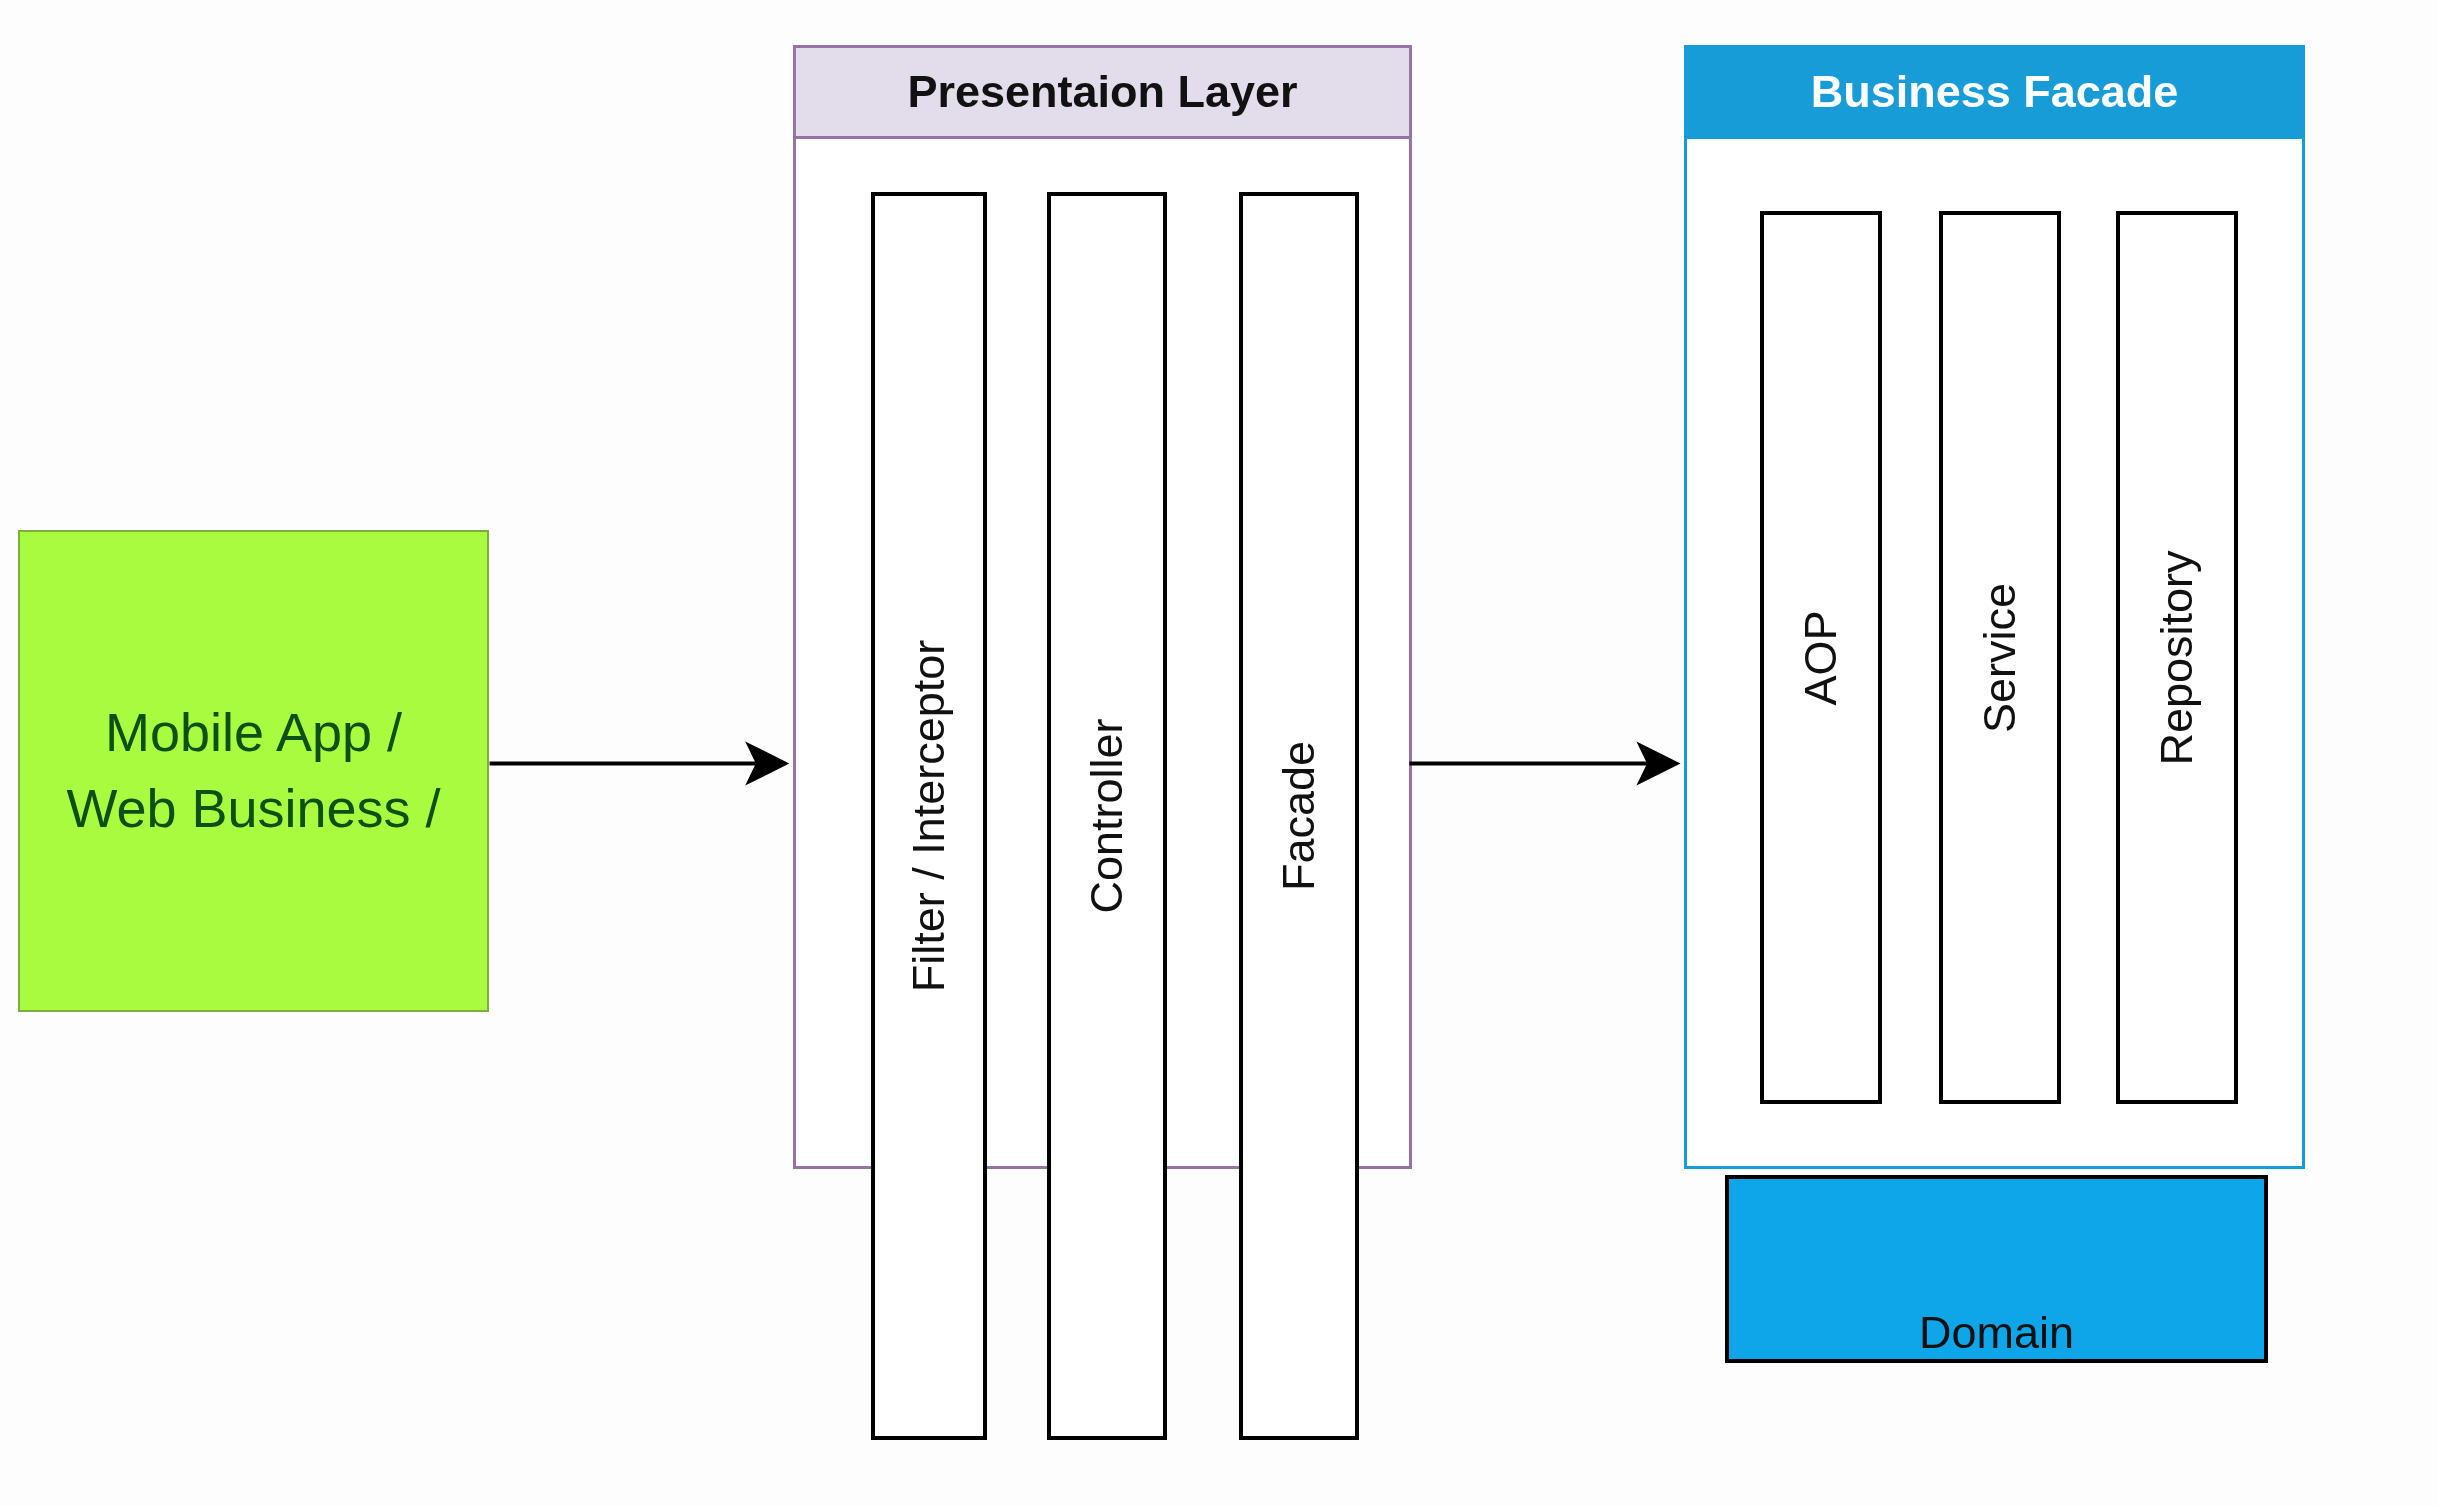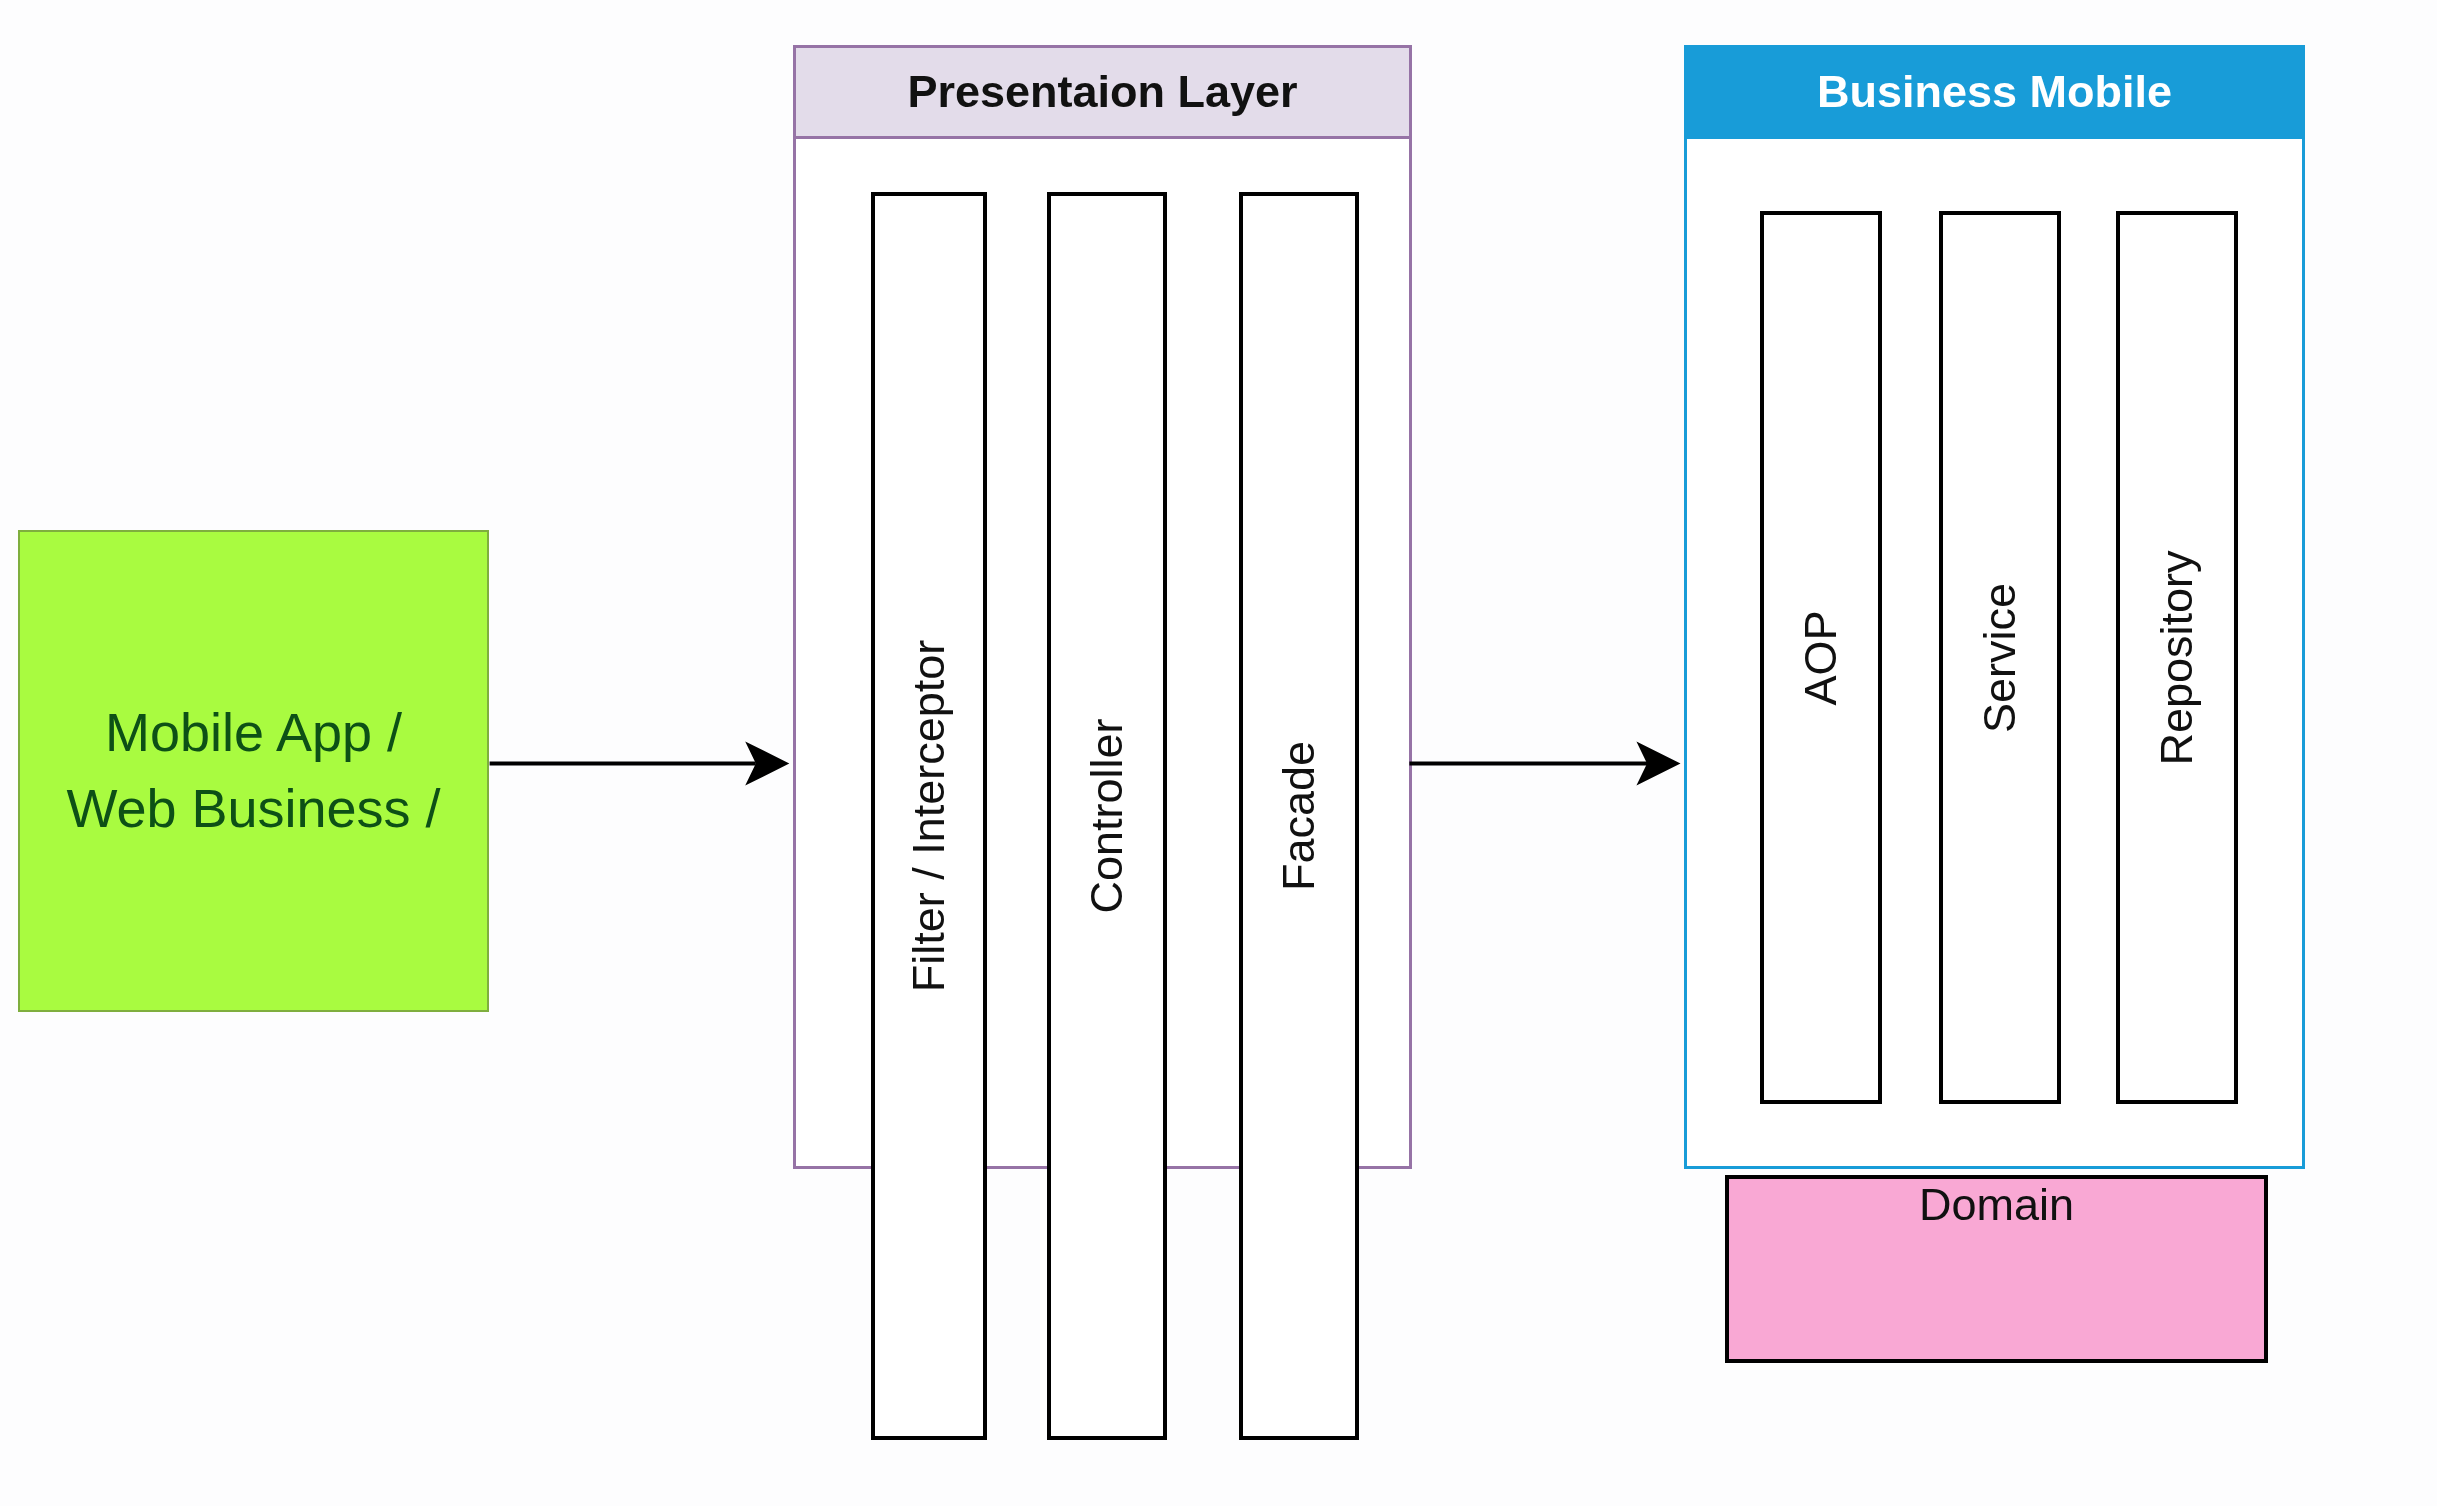--- a/index.html
+++ b/index.html
@@ -73,22 +73,22 @@
   .presentation .v-col.c1{left:75px;width:116px;}
   .presentation .v-col.c2{left:251px;width:120px;}
   .presentation .v-col.c3{left:443px;width:120px;}
   .business .v-col{top:163px;height:893px;}
   .business .v-col.c1{left:73px;width:122px;}
   .business .v-col.c2{left:252px;width:122px;}
   .business .v-col.c3{left:429px;width:122px;}
   
   .domain-box{
     position:absolute;left:38px;top:1127px;width:543px;height:188px;
-    box-sizing:border-box;border:4.1px solid #000;background:#f9a8d4;
-    display:flex;align-items:flex-start;justify-content:center;
+    box-sizing:border-box;border:4.1px solid #000;background:#0ea5e9;
+    display:flex;align-items:flex-end;justify-content:center;
     font-size:45px;color:var(--label,#111111);
   }
 </style>
 </head>
 <body>
 
 <div class="canvas">
 
   <div class="client-box">
     <div class="client-text">
@@ -117,21 +117,21 @@
     </div>
   </div>
 
   <svg class="arrow" style="left:1408px;top:739px" width="278" height="49" viewBox="0 0 337 60">
     <line x1="0" y1="30" x2="291" y2="30"></line>
     <path d="M 332,30 L 278,3 L 291,30 L 278,57 Z"></path>
   </svg>
 
   <div class="layer business">
     <div class="layer-header">
-      <span>Business Mobile</span>
+      <span>Business Facade</span>
     </div>
     <div class="v-col c1">
       <span class="v-label">AOP</span>
     </div>
     <div class="v-col c2">
       <span class="v-label">Service</span>
     </div>
     <div class="v-col c3">
       <span class="v-label">Repository</span>
     </div>

